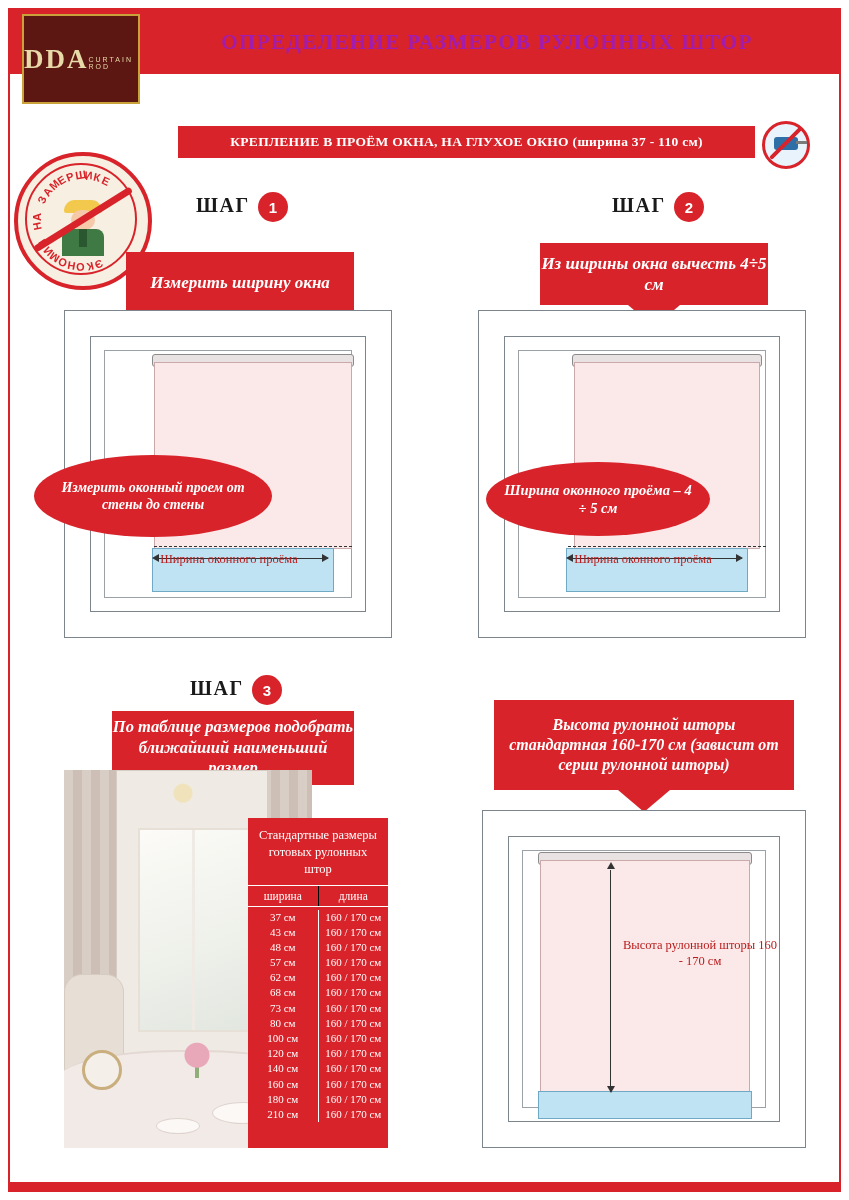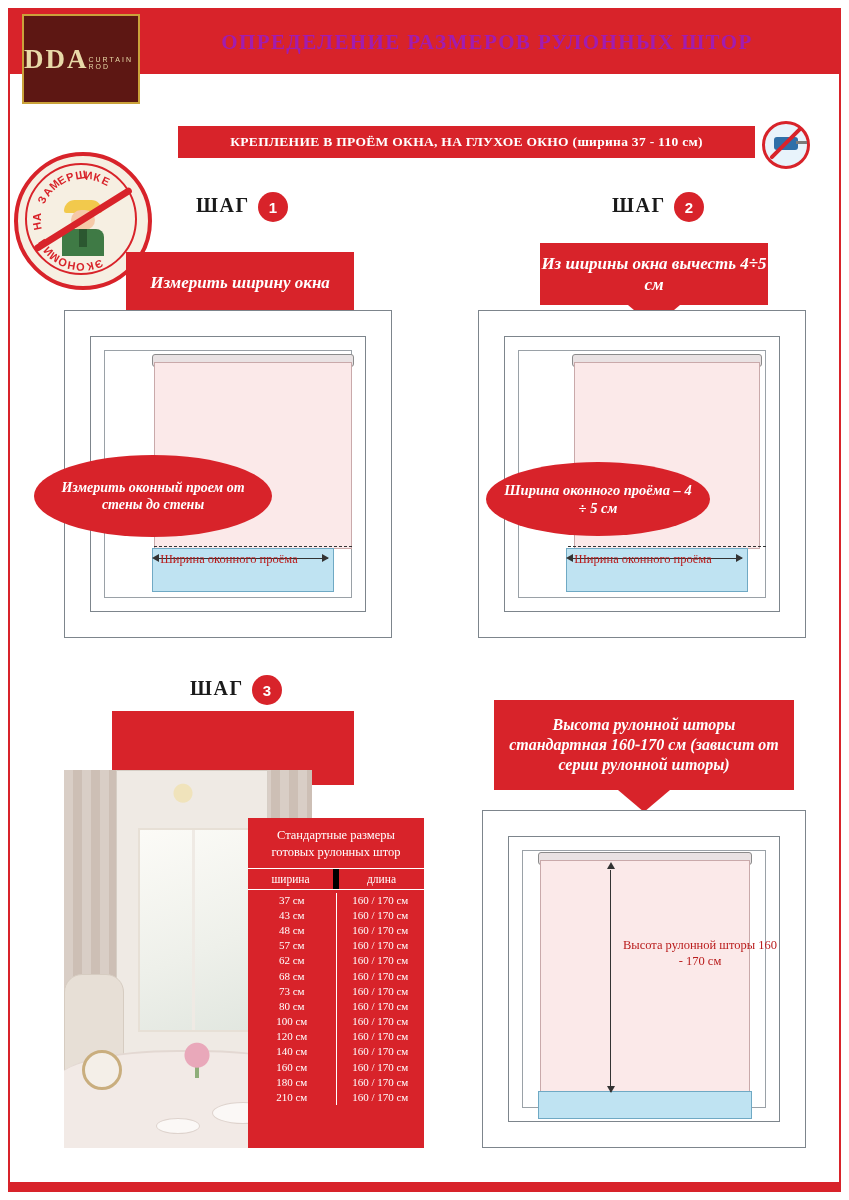--- a/index.html
+++ b/index.html
@@ -64,25 +64,25 @@
   .dimsolid{position:absolute;background:#333;height:1px;}
   .arrowL,.arrowR{position:absolute;width:0;height:0;border-top:4px solid transparent;border-bottom:4px solid transparent;}
   .arrowL{border-right:7px solid #333;}
   .arrowR{border-left:7px solid #333;}
   .arrowU,.arrowD{position:absolute;width:0;height:0;border-left:4px solid transparent;border-right:4px solid transparent;}
   .arrowU{border-bottom:7px solid #333;}
   .arrowD{border-top:7px solid #333;}
   .dimcap{position:absolute;text-align:center;font-family:"Liberation Serif",serif;font-size:12.5px;color:#b91c1c;line-height:1.25;}
 
   
-  .tbl{position:absolute;left:248px;top:818px;width:176px;height:330px;background:#d8232a;color:#fff;}
+  .tbl{position:absolute;left:248px;top:818px;width:140px;height:330px;background:#d8232a;color:#fff;}
   .tbl-title{padding:9px 6px 7px;text-align:center;font-family:"Liberation Serif",serif;font-size:12.5px;line-height:1.35;}
   .tbl-head{display:flex;border-top:1px solid #fff;border-bottom:1px solid #fff;}
   .tbl-head div{flex:1;text-align:center;font-size:11.5px;padding:4px 0;font-family:"Liberation Serif",serif;}
-  .tbl-head div:first-child{border-right:6px solid #000000;}
+  .tbl-head div:first-child{border-right:1px solid #000000;}
   .tbl-row{display:flex;font-size:11px;font-family:"Liberation Serif",serif;line-height:1.38;}
   .tbl-row div{flex:1;text-align:center;}
   .tbl-row div:first-child{border-right:1px solid #fff;}
   .tbl-rows{padding-top:3px;}
 
   
   .photo{position:absolute;left:64px;top:770px;width:248px;height:378px;overflow:hidden;background:#cfc3bb;}
   .ph-wall{position:absolute;left:0;top:0;width:100%;height:100%;
      background:repeating-linear-gradient(90deg,#d9cec6 0 9px,#cdbfb5 9px 18px);}
   .ph-curtain{position:absolute;left:52px;top:0;width:150px;height:300px;background:#efeae4;border:1px solid #d6cec5;}
@@ -200,20 +200,21 @@
     <div class="arrowR" style="left:258px;top:244px;"></div>
   </div>
   <div class="dimcap" style="left:548px;top:552px;width:190px;">Ширина оконного проёма</div>
 
   <div class="ellipse" style="left:486px;top:462px;width:224px;height:74px;font-size:14.5px;padding:0 16px;box-sizing:border-box;">Ширина оконного проёма – 4 ÷ 5 см</div>
 
   <div class="step-lab" style="left:190px;top:677px;">ШАГ</div>
   <div class="step-num" style="left:252px;top:675px;">3</div>
 
   <div class="banner" style="left:112px;top:711px;width:242px;height:74px;font-size:16.5px;">
+    <span>По таблице размеров подобрать ближайший наименьший размер</span>
     <span class="tip"></span>
   </div>
 
   <div class="photo">
     <div class="ph-wall"></div>
     <div class="ph-curtain"></div>
     <div class="ph-glass">
         <div class="ph-pane"></div>
         <div class="ph-mull"></div>
       </div>

